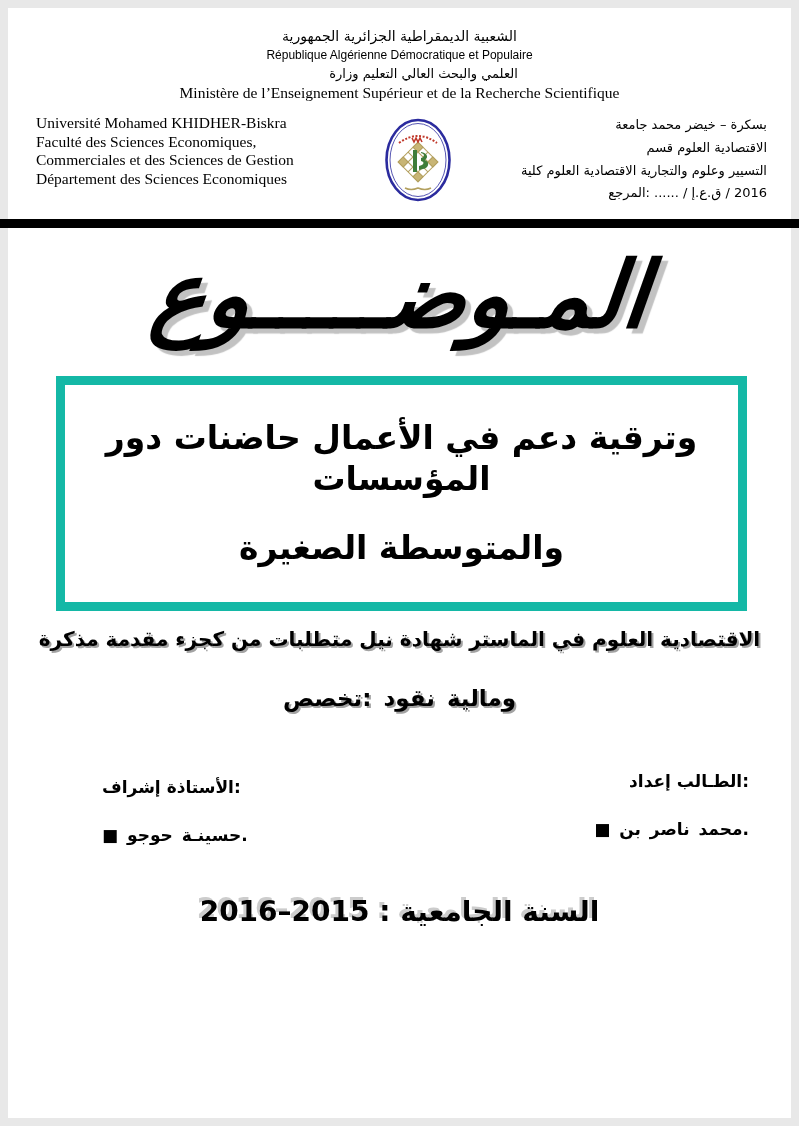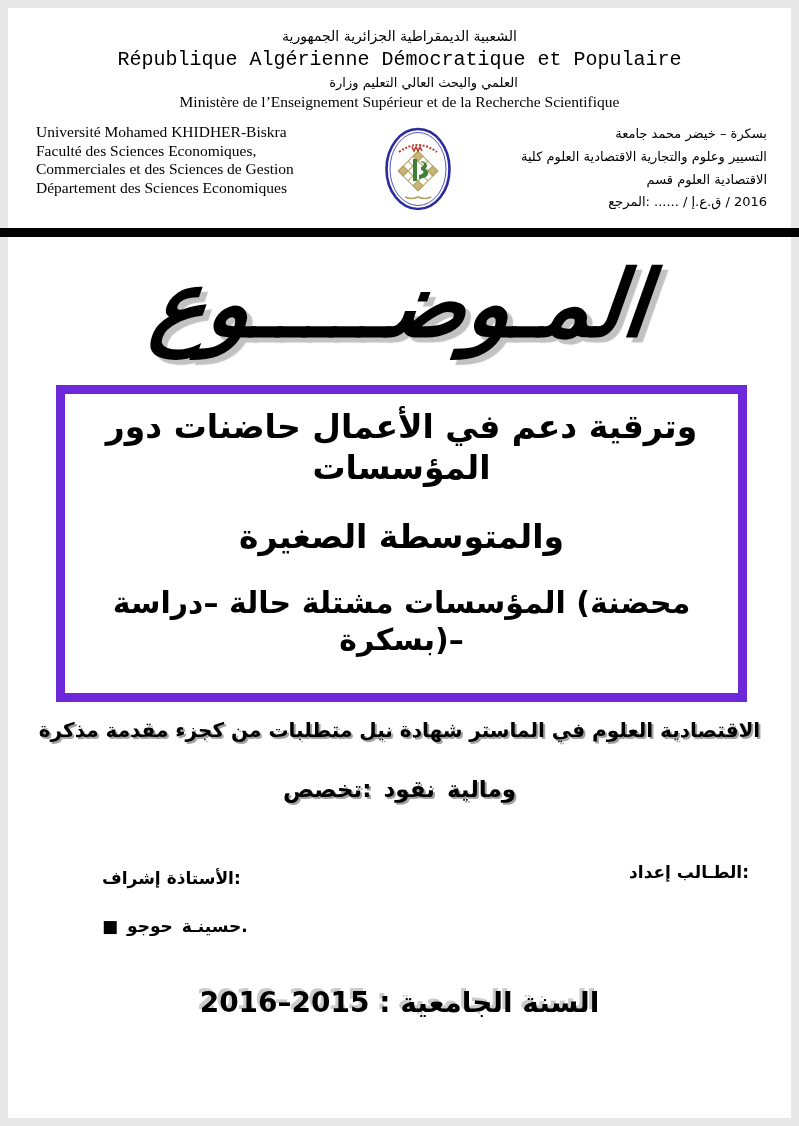--- a/index.html
+++ b/index.html
@@ -7,42 +7,42 @@
     width:799px;height:1126px;box-sizing:border-box;position:relative;
     background:#ffffff;border:8px solid #e8e8e8;overflow:visible;
     font-family:"DejaVu Sans",sans-serif;color:#000;
   }
   
   .vis{direction:ltr;unicode-bidi:isolate;}
   .vis span[dir="rtl"]{unicode-bidi:isolate;}
 
   .header-center{text-align:center;padding-top:20px;}
   .h-ar1{font-size:14px;}
-  .h-fr1{font-family:Liberation Mono, monospace;font-size:20px;margin-top:4px;}
+  .h-fr1{font-family:Liberation Sans, sans-serif;font-size:12px;margin-top:4px;}
   .h-ar2{font-size:13px;margin-top:4px;padding-left:48px;}
   .h-fr2{font-family:"Liberation Serif",serif;font-size:15.5px;margin-top:3px;}
 
   .uni-row{display:flex;justify-content:space-between;align-items:flex-start;
     margin-top:12px;padding:0 24px 0 28px;}
   .uni-left{font-family:"Liberation Serif",serif;font-size:15.5px;line-height:1.2;width:305px;}
   .uni-logo{margin-top:2px;}
   .uni-right{font-size:13px;line-height:1.75;text-align:right;width:272px;}
   .uni-right div{white-space:nowrap;}
 
   .rule{height:9px;background:#000;margin:13px -8px 0 -8px;}
 
   .subject{
     text-align:center;margin-top:4px;height:132px;line-height:128px;
     font-size:92px;font-weight:bold;font-style:italic;
     transform:skewX(-6deg);
     text-shadow:6px 5px 1px #c2c2c2;
     white-space:nowrap;
   }
 
-  .title-box{margin:12px 44px 0 48px;border:9px solid #6d28d9;padding:12px 8px 34px 8px;}
+  .title-box{margin:12px 44px 0 48px;border:9px solid #14b8a6;padding:32px 8px 34px 8px;}
   .tb-line{text-align:center;font-weight:bold;font-size:33px;line-height:1.25;}
   .tb-line+.tb-line{margin-top:27px;}
   .tb-line.small{font-size:30px;}
 
   .memo{text-align:center;font-weight:bold;font-size:20px;margin-top:16px;
     text-shadow:2px 2px 0 #a3a3a3;}
   .spec{text-align:center;font-weight:bold;font-size:23px;margin-top:34px;
     text-shadow:2px 2px 0 #a3a3a3;word-spacing:4px;}
 
   .people{display:flex;justify-content:space-between;margin-top:60px;
@@ -96,46 +96,48 @@
         </g>
         <path d="M28,34 v22 h4 v-22 z" fill="#3f7d3a"></path>
         <path d="M36,36 c6,1 8,5 4,8 c5,2 4,8 -2,9 l-4,1 v-4 c5,-1 6,-4 2,-5 v-3 c4,-1 4,-4 0,-5 z" fill="#3f7d3a"></path>
         <path d="M27,22 l2,4 2,-4 2,4 2,-4 2,4" stroke="#c0392b" stroke-width="1.6" fill="none"></path>
         <path d="M20,72 q6,3 13,0 q7,3 13,0" stroke="#b3a05f" stroke-width="1.6" fill="none"></path>
       </svg>
     </div>
 
     <div class="uni-right">
       <div class="vis"><span dir="rtl">جامعة</span> <span dir="rtl">محمد</span> <span dir="rtl">خيضر</span> <span>–</span> <span dir="rtl">بسكرة</span></div>
+      <div class="vis"><span dir="rtl">قسم</span> <span dir="rtl">العلوم</span> <span dir="rtl">الاقتصادية</span></div>
       <div class="vis"><span dir="rtl">كلية</span> <span dir="rtl">العلوم</span> <span dir="rtl">الاقتصادية</span> <span dir="rtl">والتجارية</span> <span dir="rtl">وعلوم</span> <span dir="rtl">التسيير</span></div>
-      <div class="vis"><span dir="rtl">قسم</span> <span dir="rtl">العلوم</span> <span dir="rtl">الاقتصادية</span></div>
       <div class="vis"><span dir="rtl">المرجع</span><span>:</span> <span>......</span> <span dir="rtl">/</span> <span dir="rtl">ق.ع.إ</span> <span dir="rtl">/</span> <span dir="rtl">2016</span></div>
     </div>
   </div>
 
   <div class="rule"></div>
 
   <div class="subject vis"><span dir="rtl">المـوضـــــوع</span></div>
 
   <div class="title-box">
     <div class="tb-line vis"><span dir="rtl">دور</span> <span dir="rtl">حاضنات</span> <span dir="rtl">الأعمال</span> <span dir="rtl">في</span> <span dir="rtl">دعم</span> <span dir="rtl">وترقية</span> <span dir="rtl">المؤسسات</span></div>
     <div class="tb-line vis"><span dir="rtl">الصغيرة</span> <span dir="rtl">والمتوسطة</span></div>
-    <div class="tb-line small vis"><span dir="rtl">–دراسة</span> <span dir="rtl">حالة</span> <span dir="rtl">مشتلة</span> <span dir="rtl">المؤسسات</span> <span>(</span><span dir="rtl">محضنة</span> <span dir="rtl">بسكرة</span><span>)–</span></div>
   </div>
 
   <div class="memo vis"><span dir="rtl">مذكرة</span> <span dir="rtl">مقدمة</span> <span dir="rtl">كجزء</span> <span dir="rtl">من</span> <span dir="rtl">متطلبات</span> <span dir="rtl">نيل</span> <span dir="rtl">شهادة</span> <span dir="rtl">الماستر</span> <span dir="rtl">في</span> <span dir="rtl">العلوم</span> <span dir="rtl">الاقتصادية</span></div>
   <div class="spec vis"><span dir="rtl">تخصص</span><span>:</span> <span dir="rtl">نقود</span> <span dir="rtl">ومالية</span></div>
 
   <div class="people">
     <div class="person supervisor">
       <div class="label vis"><span dir="rtl">إشراف</span> <span dir="rtl">الأستاذة</span><span>:</span></div>
       <div class="name">
         <span class="vis"><span dir="rtl">■</span> <span dir="rtl">حوجو</span> <span dir="rtl">حسينـة</span><span>.</span></span>
       </div>
     </div>
     <div class="person student">
       <div class="label vis"><span dir="rtl">إعداد</span> <span dir="rtl">الطـالب</span><span>:</span></div>
+      <div class="name">
+        <span class="vis"><span dir="rtl">■</span> <span dir="rtl">بن</span> <span dir="rtl">ناصر</span> <span dir="rtl">محمد</span><span>.</span></span>
+      </div>
     </div>
   </div>
 
   <div class="year" dir="rtl">السنة الجامعية : 2015–2016</div>
 
 </div>
 
 </body></html>

